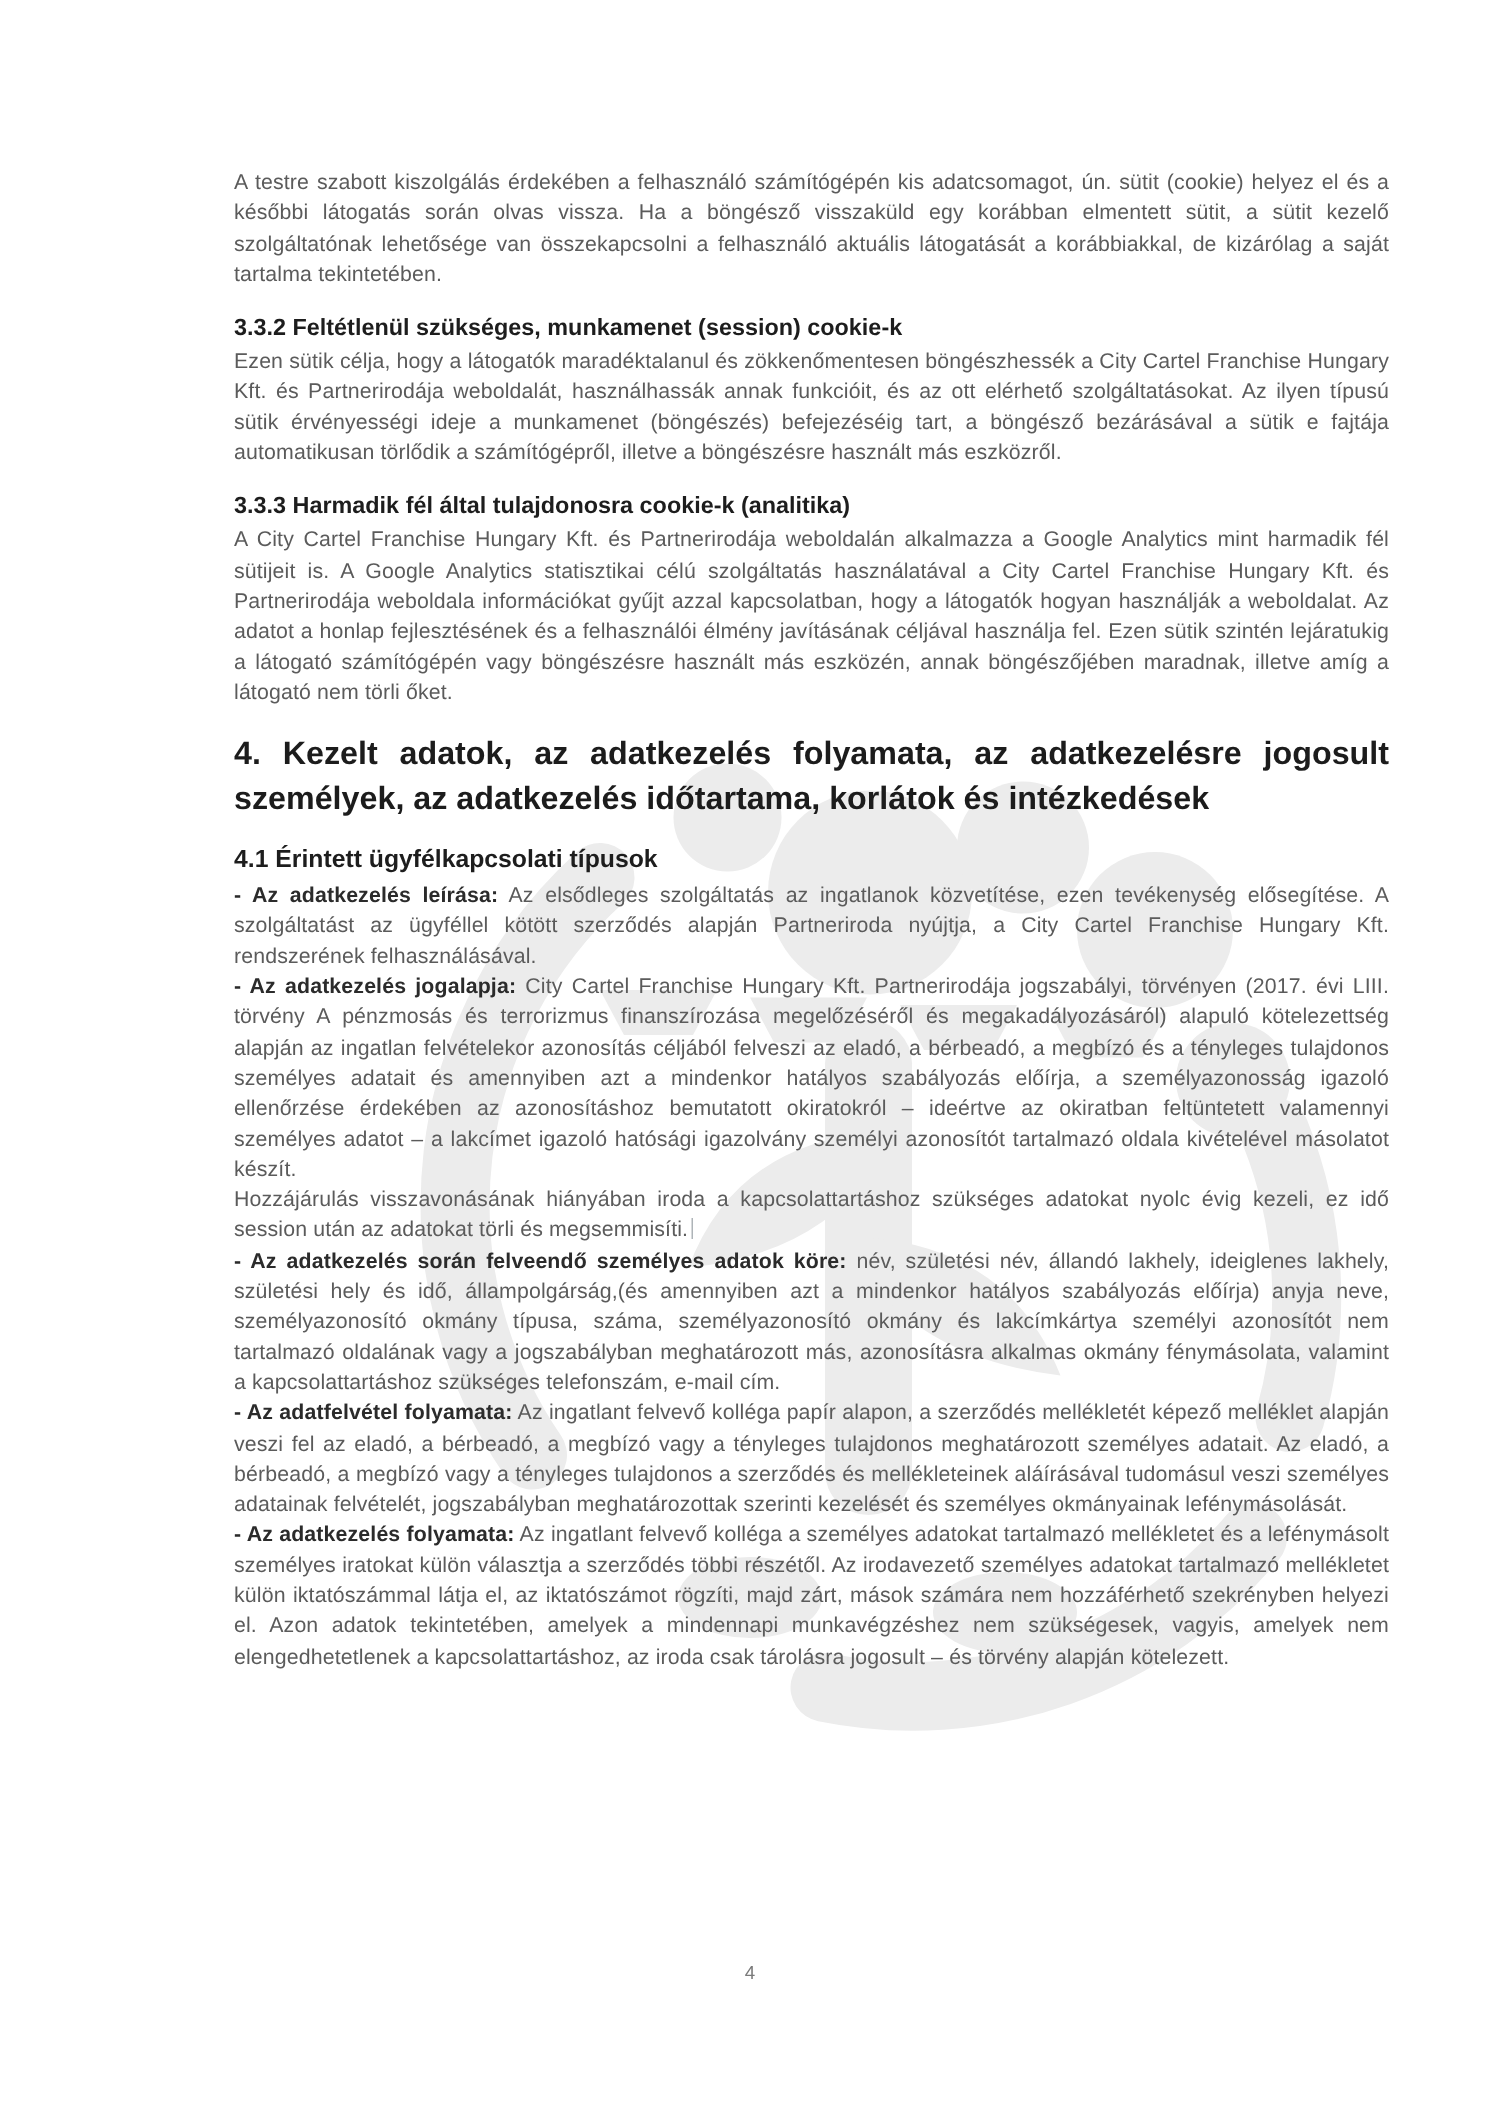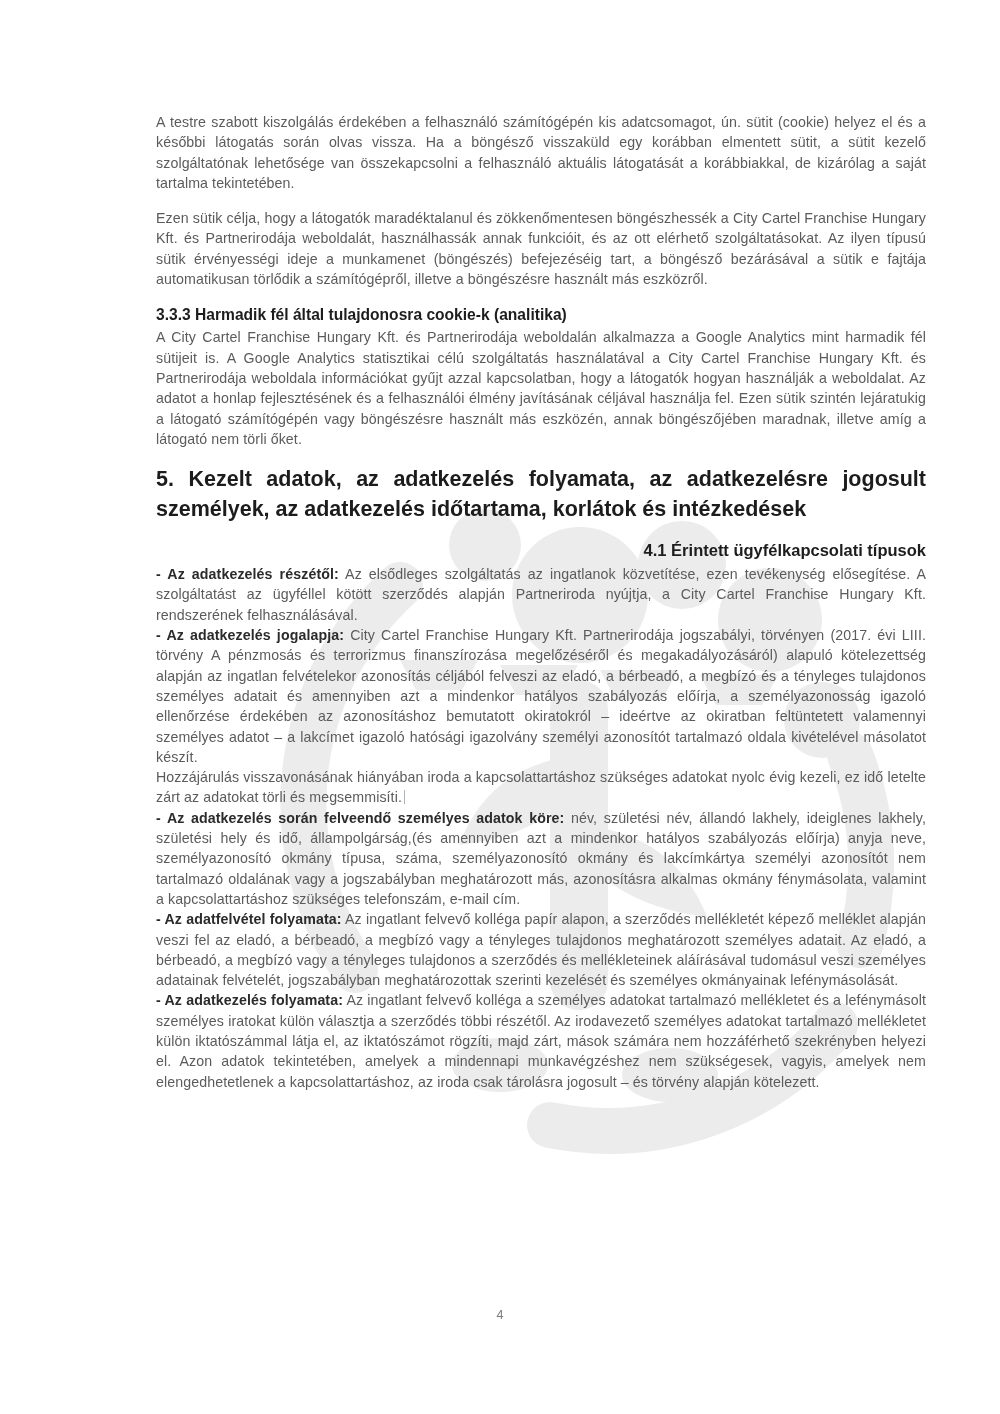--- a/index.html
+++ b/index.html
@@ -49,21 +49,20 @@
     color: #1c1c1c;
     text-align: justify;
     margin: 2px 0 15px 0;
   }
   .h-41 {
     font-size: 16.5px;
     line-height: 22px;
     font-weight: bold;
     color: #1d1d1d;
     margin: 0 0 3px 0;
-    text-align: right;
   }
   .h-411 {
     font-size: 14.8px;
     line-height: 21px;
     font-weight: bold;
     color: #1d1d1d;
     margin: 0;
   }
   .lead {
     font-weight: bold;
@@ -112,36 +111,37 @@
     <path d="M150,160 A295,295 0 0 0 105,545"></path>
     <path d="M585,600 A295,295 0 0 1 300,700"></path>
     <path d="M600,330 A295,295 0 0 1 610,520"></path>
   </g>
 </svg>
 
 <div class="content">
 
   <p class="body">A testre szabott kiszolgálás érdekében a felhasználó számítógépén kis adatcsomagot, ún. sütit (cookie) helyez el és a későbbi látogatás során olvas vissza. Ha a böngésző visszaküld egy korábban elmentett sütit, a sütit kezelő szolgáltatónak lehetősége van összekapcsolni a felhasználó aktuális látogatását a korábbiakkal, de kizárólag a saját tartalma tekintetében.</p>
 
+  <div class="h-sub">3.3.2 Feltétlenül szükséges, munkamenet (session) cookie-k</div>
   <p class="body">Ezen sütik célja, hogy a látogatók maradéktalanul és zökkenőmentesen böngészhessék a City Cartel Franchise Hungary Kft. és Partnerirodája weboldalát, használhassák annak funkcióit, és az ott elérhető szolgáltatásokat. Az ilyen típusú sütik érvényességi ideje a munkamenet (böngészés) befejezéséig tart, a böngésző bezárásával a sütik e fajtája automatikusan törlődik a számítógépről, illetve a böngészésre használt más eszközről.</p>
 
   <div class="h-sub">3.3.3 Harmadik fél által tulajdonosra cookie-k (analitika)</div>
   <p class="body">A City Cartel Franchise Hungary Kft. és Partnerirodája weboldalán alkalmazza a Google Analytics mint harmadik fél sütijeit is. A Google Analytics statisztikai célú szolgáltatás használatával a City Cartel Franchise Hungary Kft. és Partnerirodája weboldala információkat gyűjt azzal kapcsolatban, hogy a látogatók hogyan használják a weboldalat. Az adatot a honlap fejlesztésének és a felhasználói élmény javításának céljával használja fel. Ezen sütik szintén lejáratukig a látogató számítógépén vagy böngészésre használt más eszközén, annak böngészőjében maradnak, illetve amíg a látogató nem törli őket.</p>
 
-  <div class="h-main">5. Kezelt adatok, az adatkezelés folyamata, az adatkezelésre jogosult személyek, az adatkezelés időtartama, korlátok és intézkedések</div>
+  <div class="h-main">4. Kezelt adatok, az adatkezelés folyamata, az adatkezelésre jogosult személyek, az adatkezelés időtartama, korlátok és intézkedések</div>
 
   <div class="h-41">4.1 Érintett ügyfélkapcsolati típusok</div>
 
-  <p class="body tight"><span class="lead">- Az adatkezelés részétől:</span><span> Az elsődleges szolgáltatás az ingatlanok közvetítése, ezen tevékenység elősegítése. A szolgáltatást az ügyféllel kötött szerződés alapján Partneriroda nyújtja, a City Cartel Franchise Hungary Kft. rendszerének felhasználásával.</span></p>
+  <p class="body tight"><span class="lead">- Az adatkezelés leírása:</span><span> Az elsődleges szolgáltatás az ingatlanok közvetítése, ezen tevékenység elősegítése. A szolgáltatást az ügyféllel kötött szerződés alapján Partneriroda nyújtja, a City Cartel Franchise Hungary Kft. rendszerének felhasználásával.</span></p>
 
   <p class="body tight"><span class="lead">- Az adatkezelés jogalapja:</span><span> City Cartel Franchise Hungary Kft. Partnerirodája jogszabályi, törvényen (2017. évi LIII. törvény A pénzmosás és terrorizmus finanszírozása megelőzéséről és megakadályozásáról) alapuló kötelezettség alapján az ingatlan felvételekor azonosítás céljából felveszi az eladó, a bérbeadó, a megbízó és a tényleges tulajdonos személyes adatait és amennyiben azt a mindenkor hatályos szabályozás előírja, a személyazonosság igazoló ellenőrzése érdekében az azonosításhoz bemutatott okiratokról – ideértve az okiratban feltüntetett valamennyi személyes adatot – a lakcímet igazoló hatósági igazolvány személyi azonosítót tartalmazó oldala kivételével másolatot készít.</span></p>
 
 
 
-  <p class="body tight"><span>Hozzájárulás visszavonásának hiányában iroda a kapcsolattartáshoz szükséges adatokat nyolc évig kezeli, ez idő letelte zárt az adatokat törli és megsemmisíti.</span><span class="caret"></span></p>
+  <p class="body tight"><span>Hozzájárulás visszavonásának hiányában iroda a kapcsolattartáshoz szükséges adatokat nyolc évig kezeli, ez idő session után az adatokat törli és megsemmisíti.</span><span class="caret"></span></p>
 
   <p class="body tight"><span class="lead">- Az adatkezelés során felveendő személyes adatok köre:</span><span> név, születési név, állandó lakhely, ideiglenes lakhely, születési hely és idő, állampolgárság,(és amennyiben azt a mindenkor hatályos szabályozás előírja) anyja neve, személyazonosító okmány típusa, száma, személyazonosító okmány és lakcímkártya személyi azonosítót nem tartalmazó oldalának vagy a jogszabályban meghatározott más, azonosításra alkalmas okmány fénymásolata, valamint a kapcsolattartáshoz szükséges telefonszám, e-mail cím.</span></p>
 
   <p class="body tight"><span class="lead">- Az adatfelvétel folyamata:</span><span> Az ingatlant felvevő kolléga papír alapon, a szerződés mellékletét képező melléklet alapján veszi fel az eladó, a bérbeadó, a megbízó vagy a tényleges tulajdonos meghatározott személyes adatait. Az eladó, a bérbeadó, a megbízó vagy a tényleges tulajdonos a szerződés és mellékleteinek aláírásával tudomásul veszi személyes adatainak felvételét, jogszabályban meghatározottak szerinti kezelését és személyes okmányainak lefénymásolását.</span></p>
 
   <p class="body tight"><span class="lead">- Az adatkezelés folyamata:</span><span> Az ingatlant felvevő kolléga a személyes adatokat tartalmazó mellékletet és a lefénymásolt személyes iratokat külön választja a szerződés többi részétől. Az irodavezető személyes adatokat tartalmazó mellékletet külön iktatószámmal látja el, az iktatószámot rögzíti, majd zárt, mások számára nem hozzáférhető szekrényben helyezi el.  Azon adatok tekintetében, amelyek a mindennapi munkavégzéshez nem szükségesek, vagyis, amelyek nem elengedhetetlenek a kapcsolattartáshoz, az iroda csak tárolásra jogosult – és törvény alapján kötelezett.</span></p>
 
 </div>
 
 <div class="page-num">4</div>

